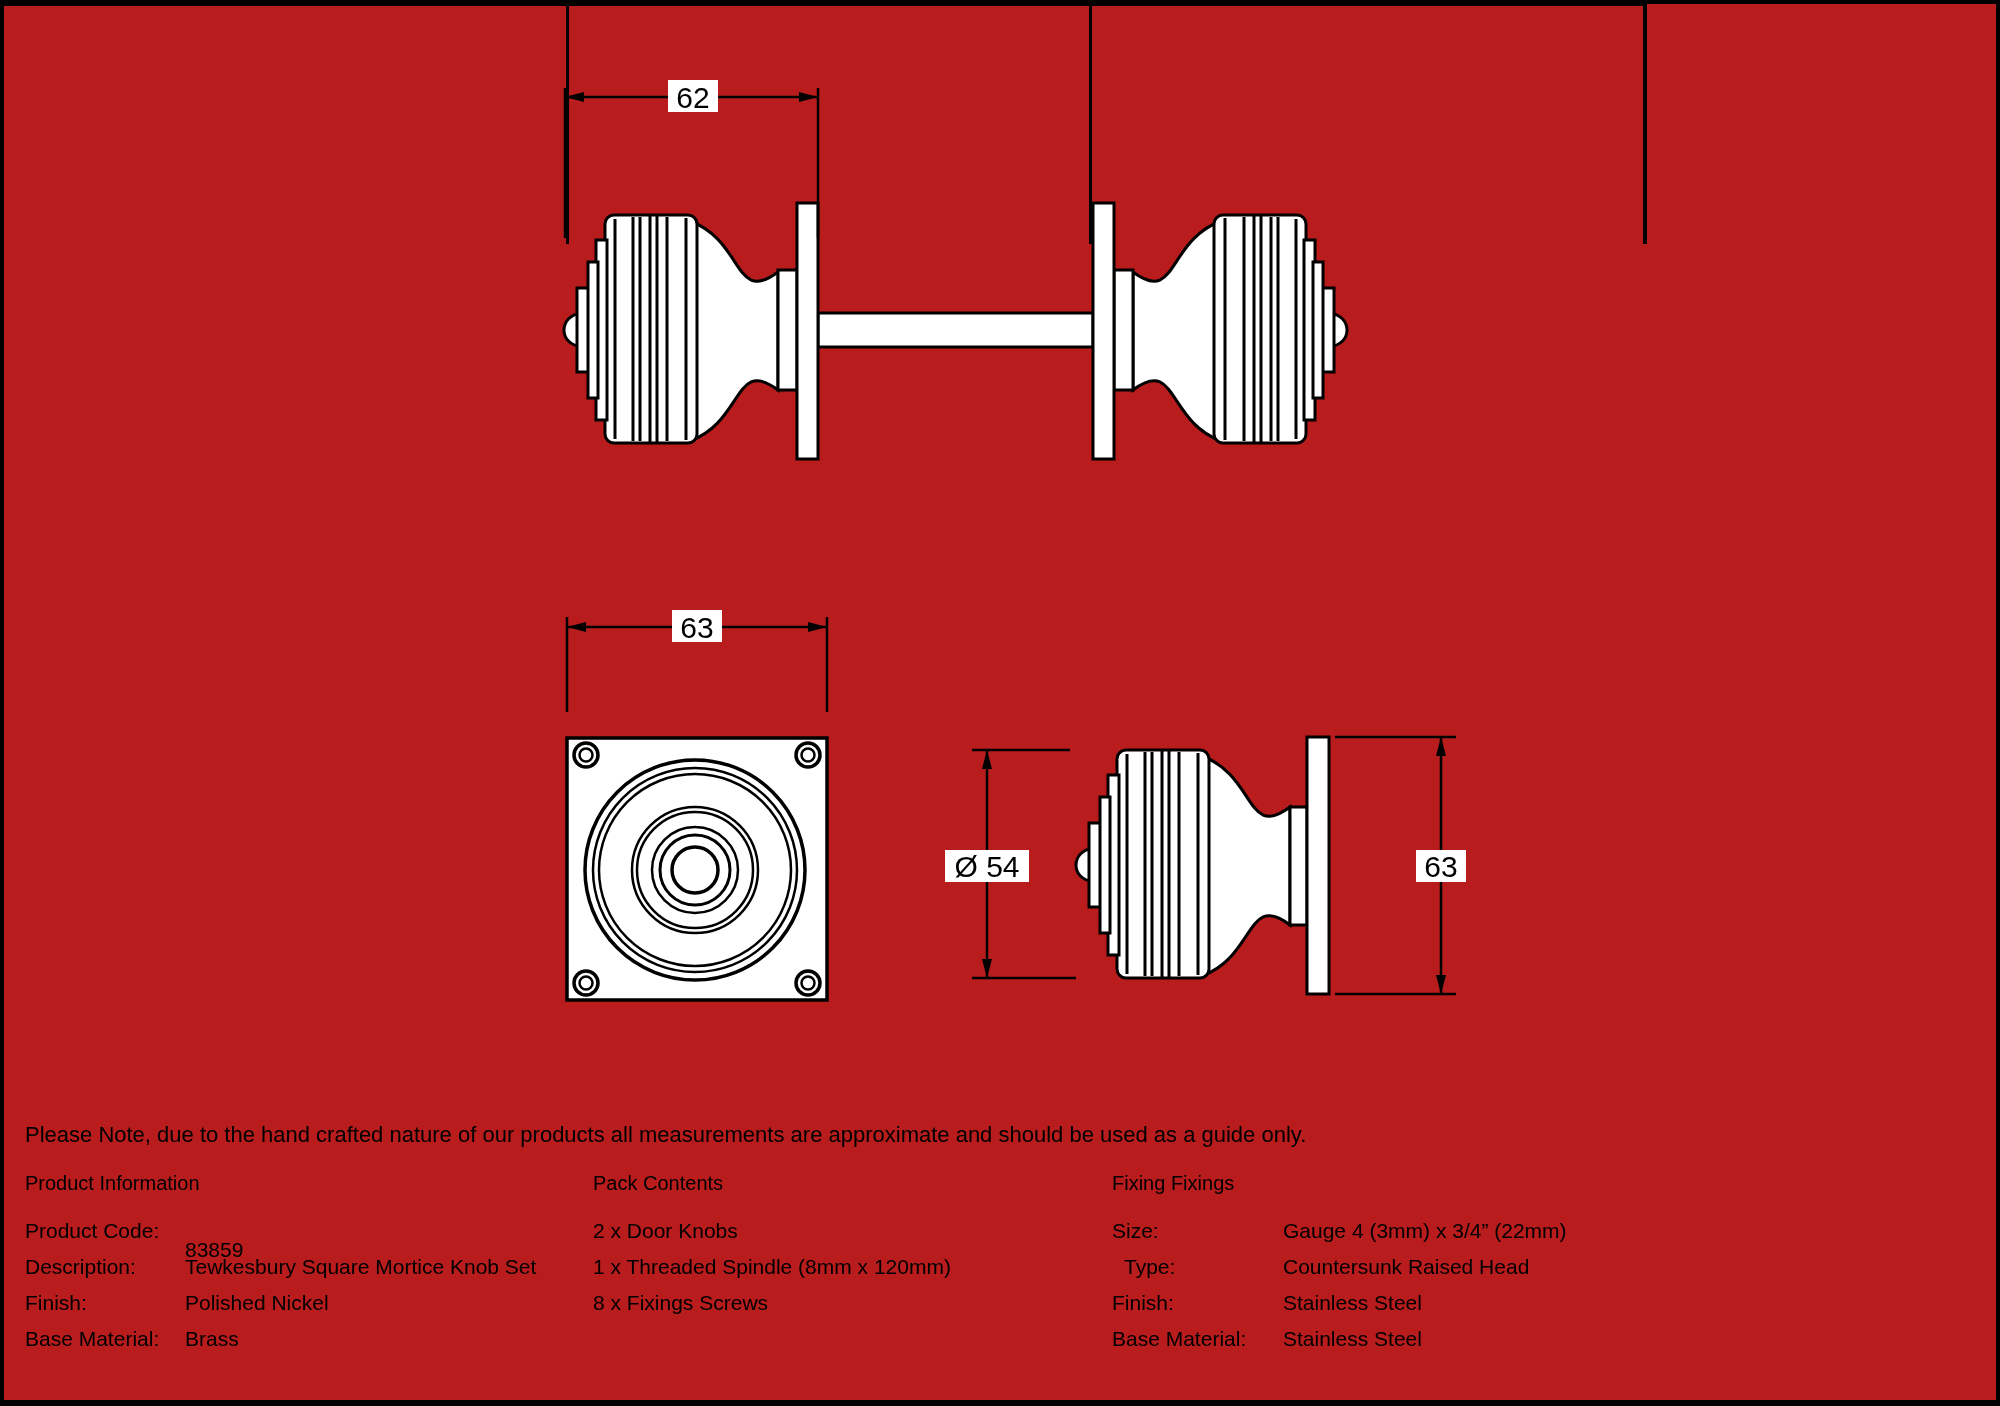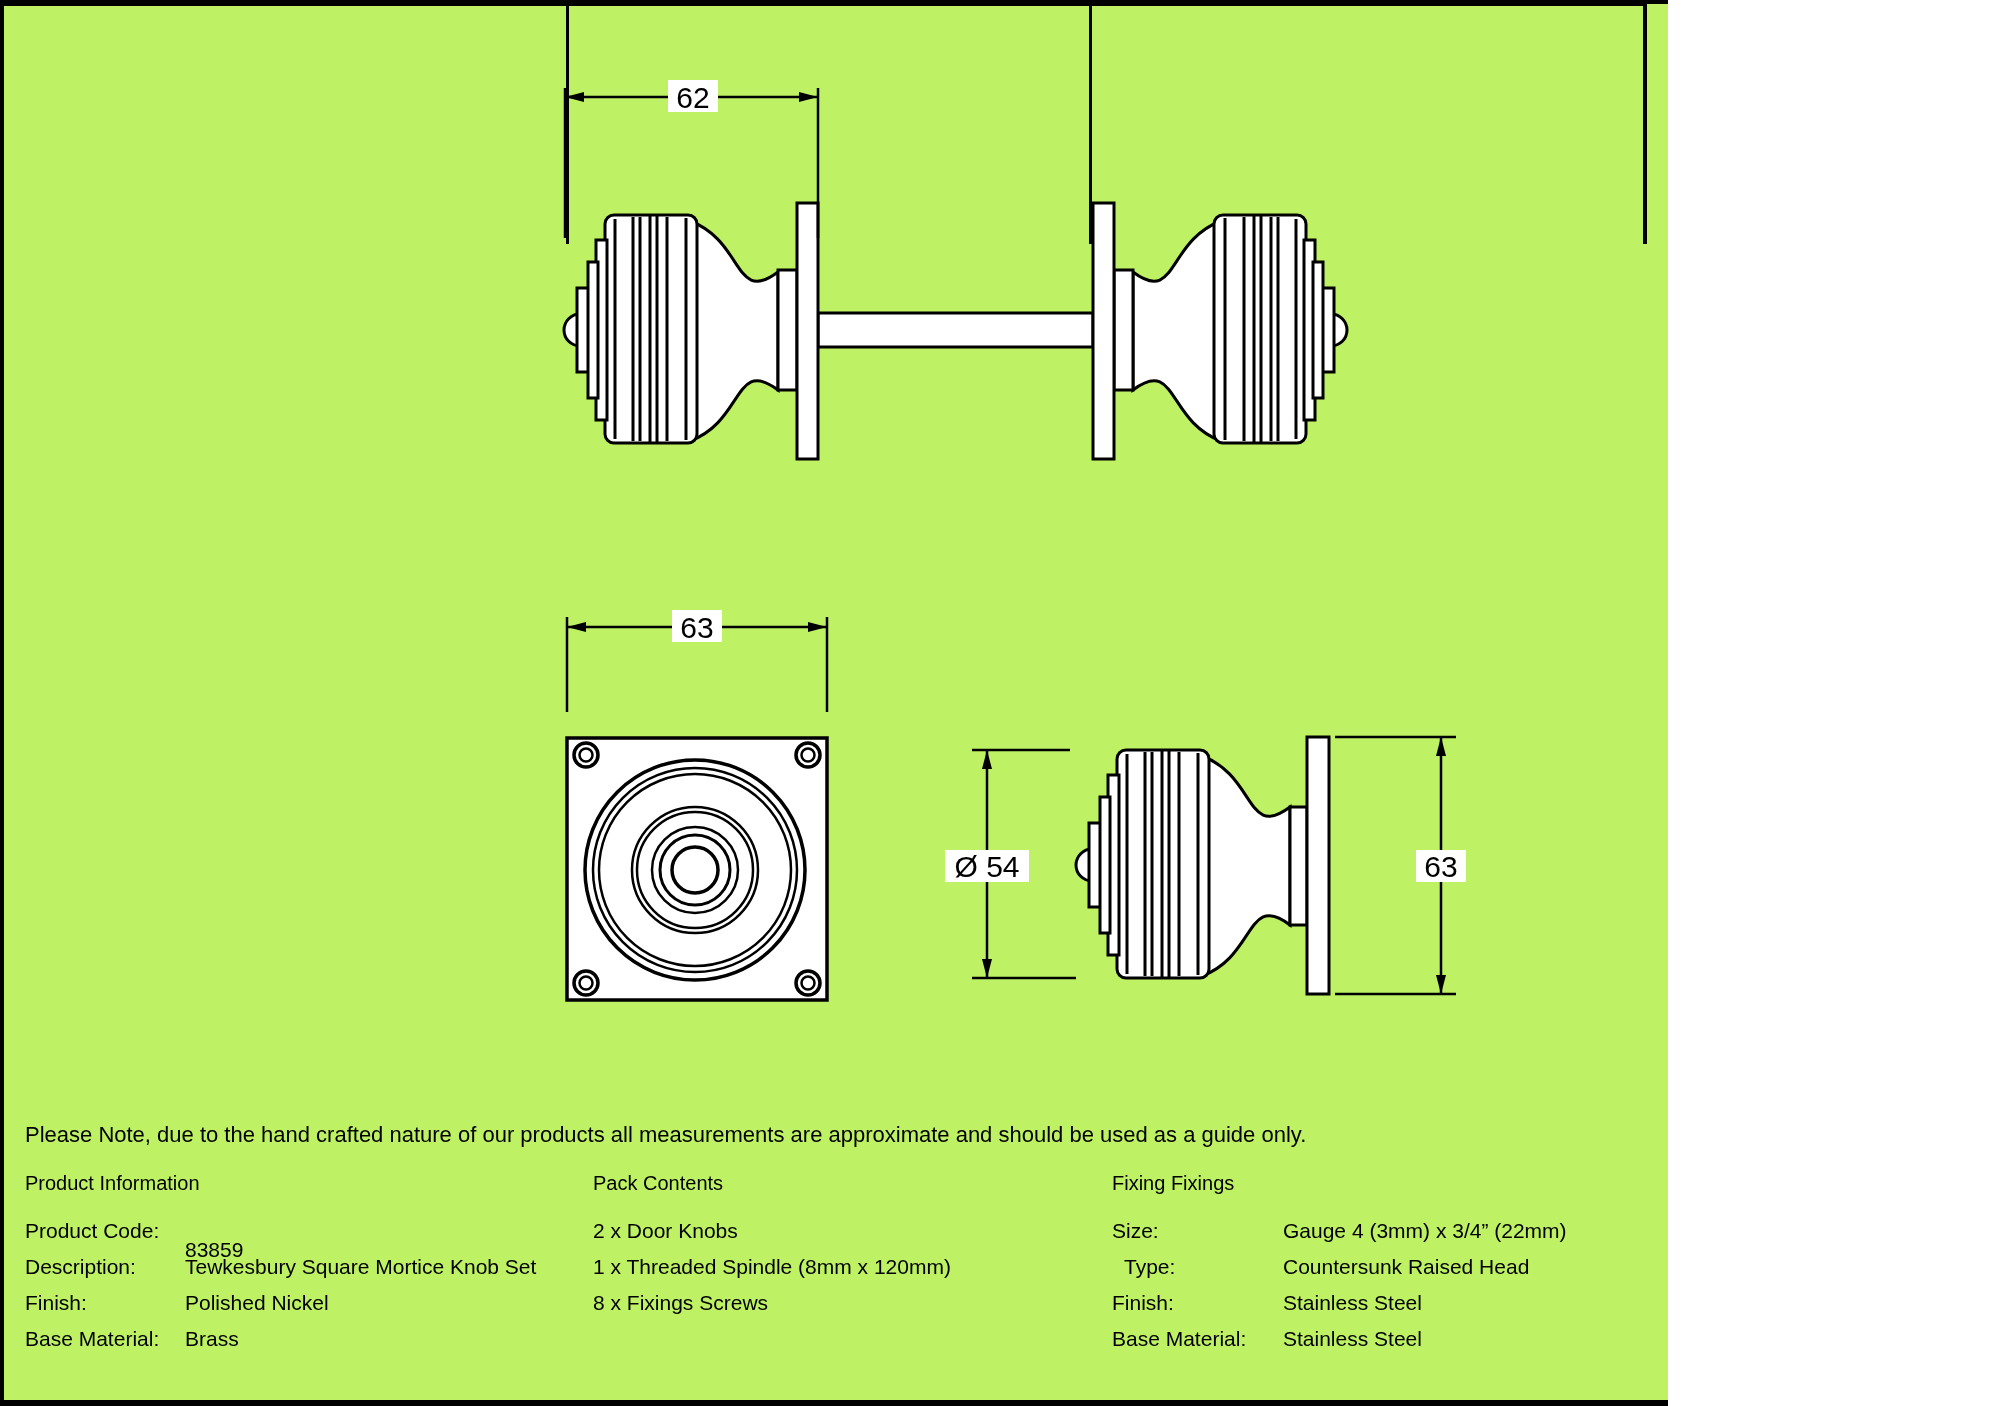--- a/index.html
+++ b/index.html
@@ -1,16 +1,16 @@
 <!DOCTYPE html>
 <html><head>
 <meta charset="utf-8">
 <style>
   html,body{margin:0;padding:0;background:#fff;}
-  .page{position:relative;width:1668px;height:1406px;background:#bef264;
+  .page{position:relative;width:2000px;height:1406px;background:#b91c1c;
         font-family:"Liberation Sans",sans-serif;color:#000;overflow:hidden;}
   .abs{position:absolute;}
   .ln{position:absolute;background:#000;}
   .txt{position:absolute;white-space:nowrap;color:#000;}
   .note-text{font-size:22px;}
   .hdr{font-size:20px;}
   .cell{font-size:21px;}
   svg text{font-family:"Liberation Sans",sans-serif;font-size:30px;fill:#000;}
   .logo-fromthe{font-family:"Liberation Serif",serif;font-size:23px;}
   .logo-anvil{font-family:"Liberation Serif",serif;font-size:74px;font-weight:bold;letter-spacing:-1px;}

